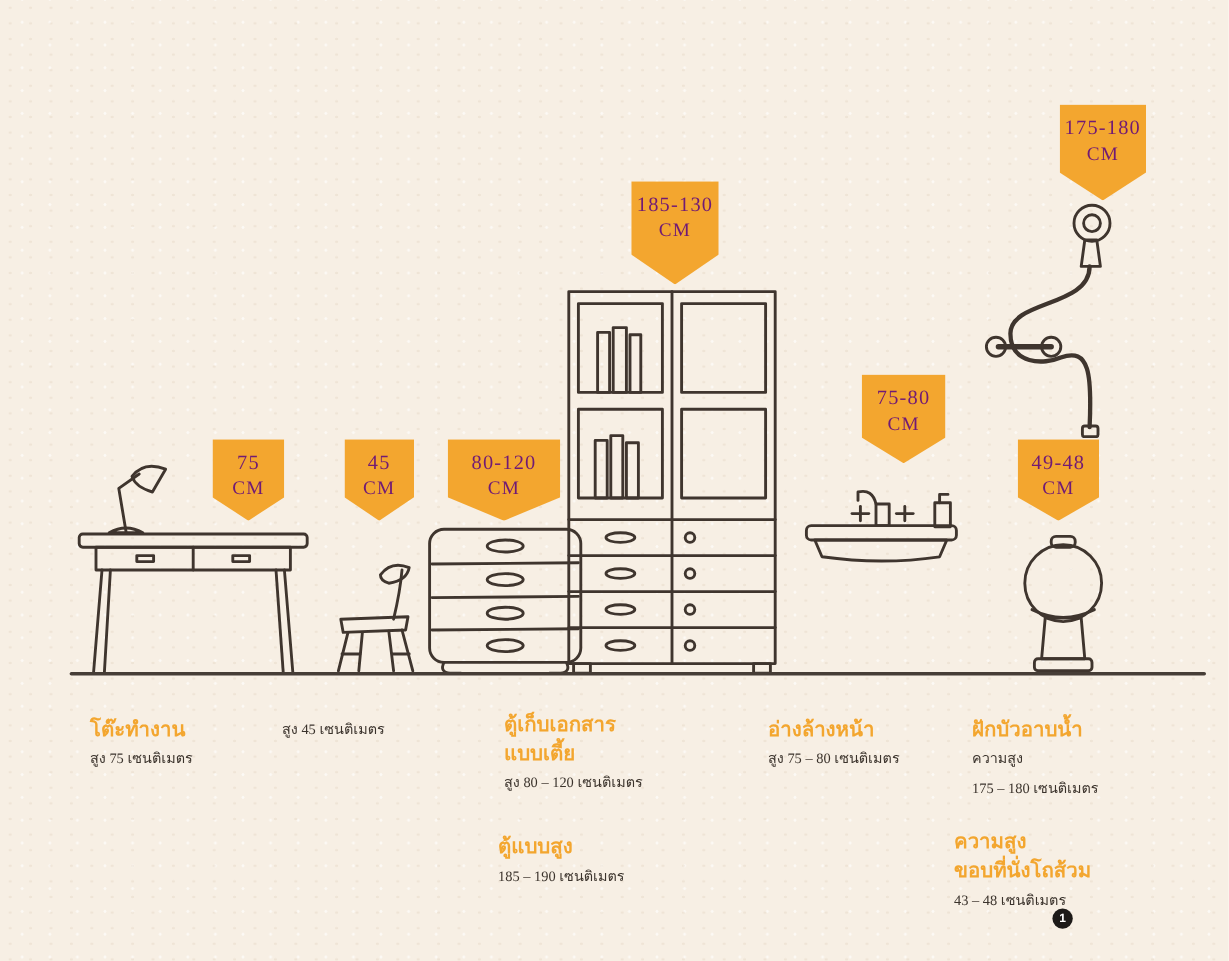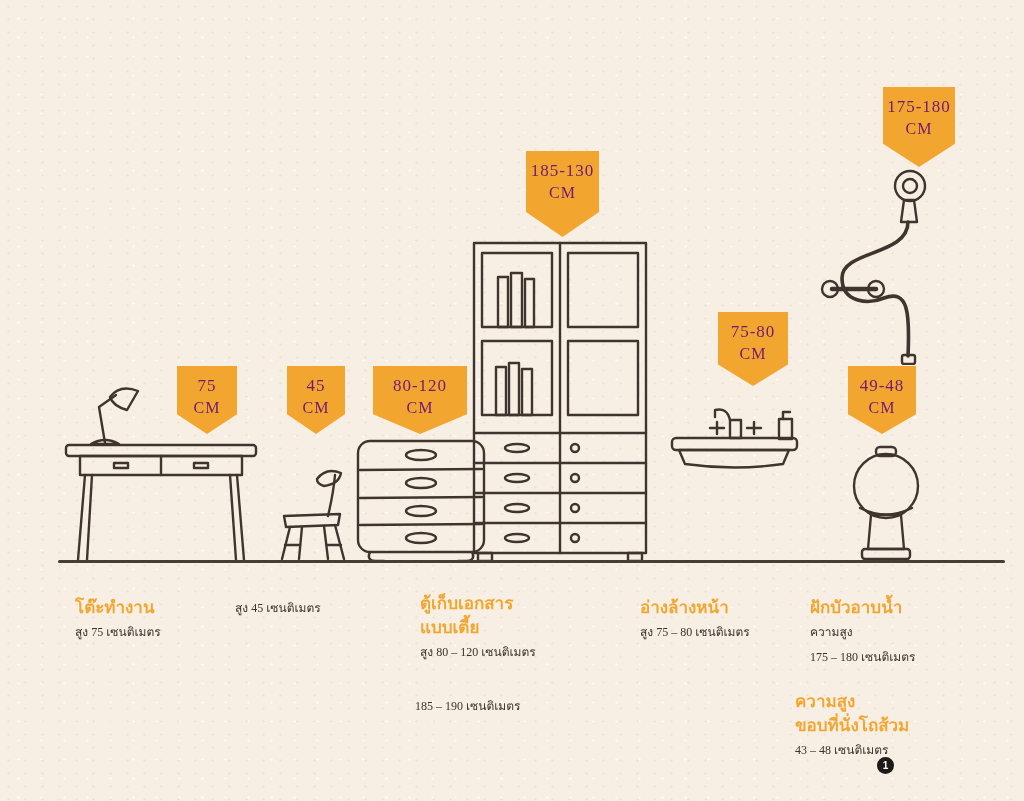--- a/index.html
+++ b/index.html
@@ -207,20 +207,21 @@
     <div class="cap">สูง 75 – 80 เซนติเมตร</div>
   </div>
 
   <div class="label" style="left:810px;top:596px;width:185px">
     <div class="title">ฝักบัวอาบน้ำ</div>
     <div class="cap">ความสูง</div>
     <div class="cap">175 – 180 เซนติเมตร</div>
   </div>
 
   <div class="label" style="left:415px;top:694px;width:190px">
+    <div class="title">ตู้แบบสูง</div>
     <div class="cap">185 – 190 เซนติเมตร</div>
   </div>
 
   <div class="label" style="left:795px;top:690px;width:185px">
     <div class="title">ความสูง</div>
     <div class="title">ขอบที่นั่งโถส้วม</div>
     <div class="cap">43 – 48 เซนติเมตร</div>
   </div>
 
   <div class="marker" style="left:877px;top:757px">1</div>

